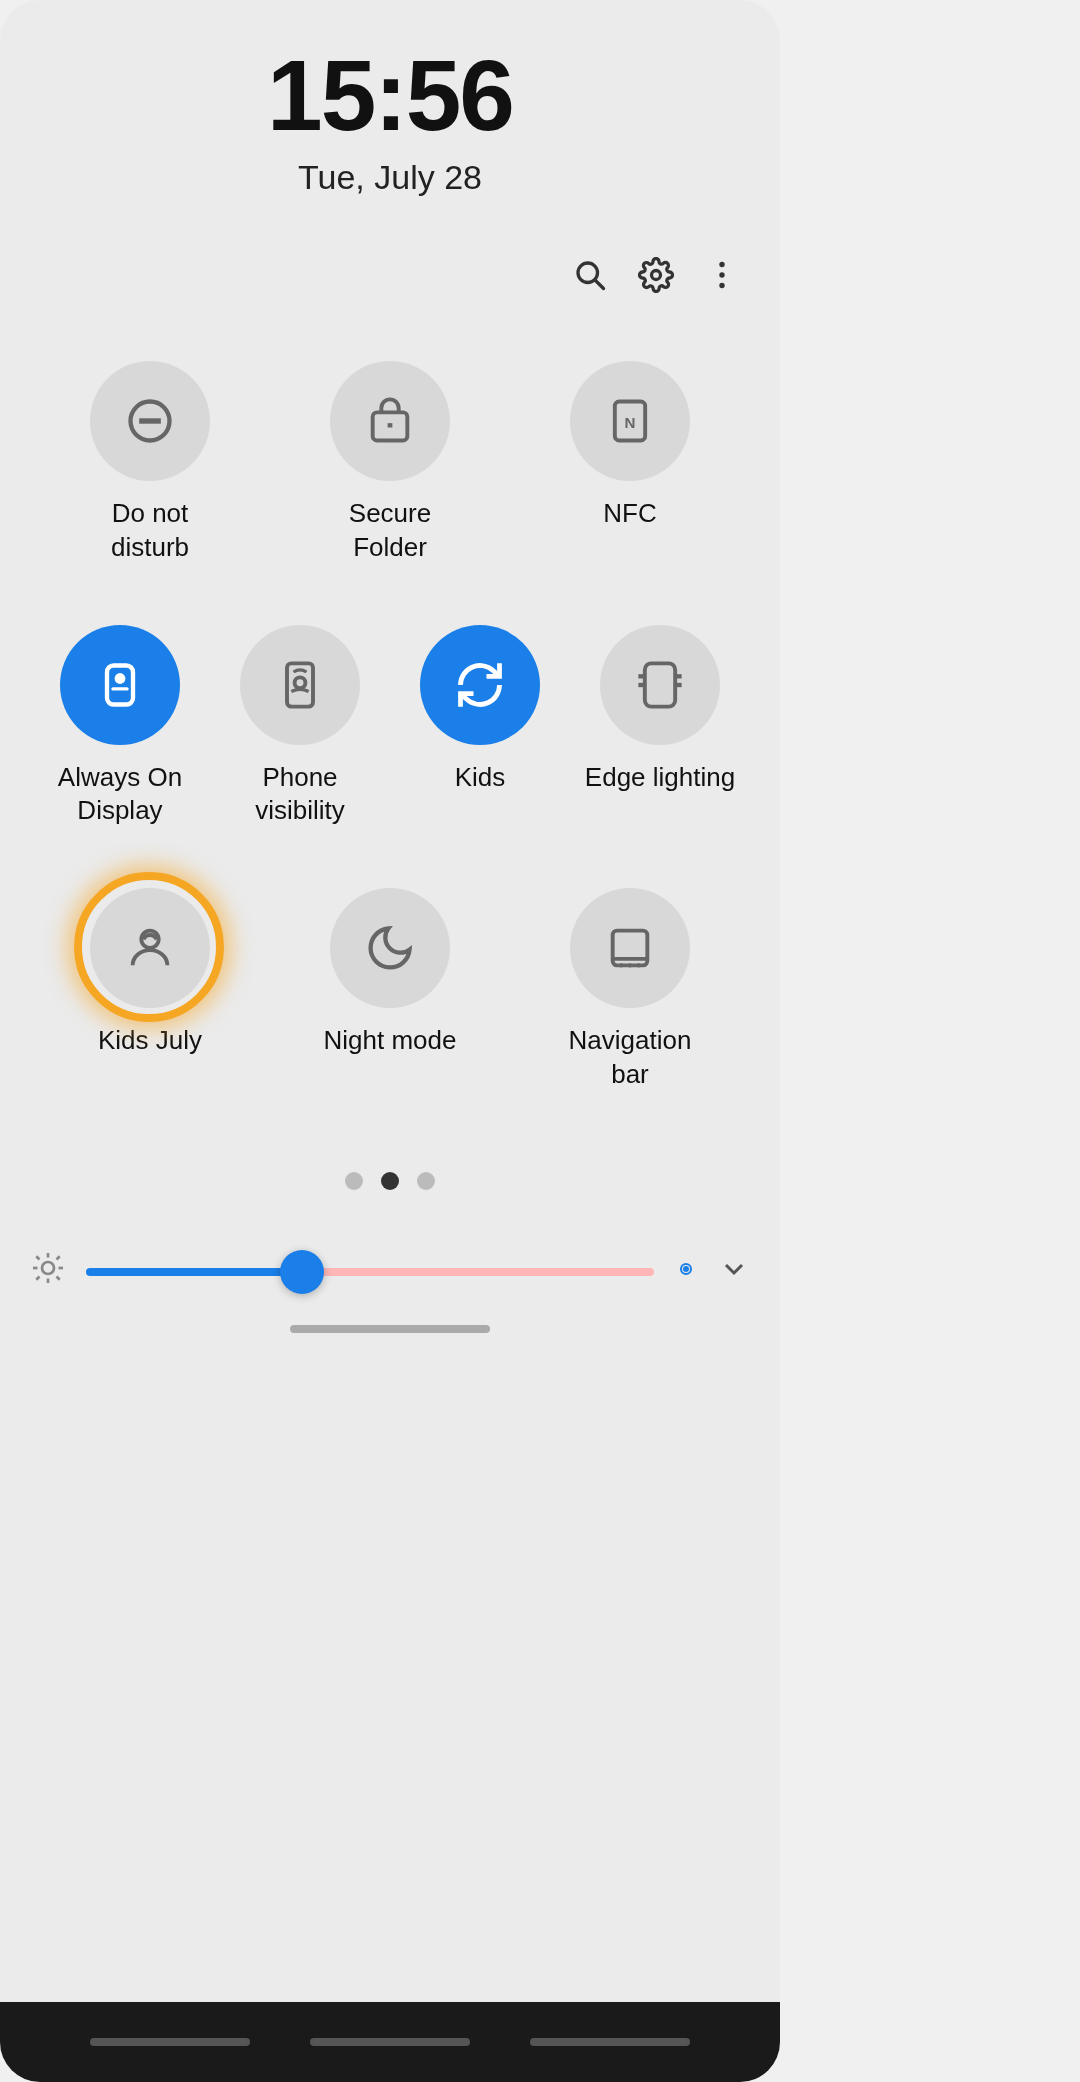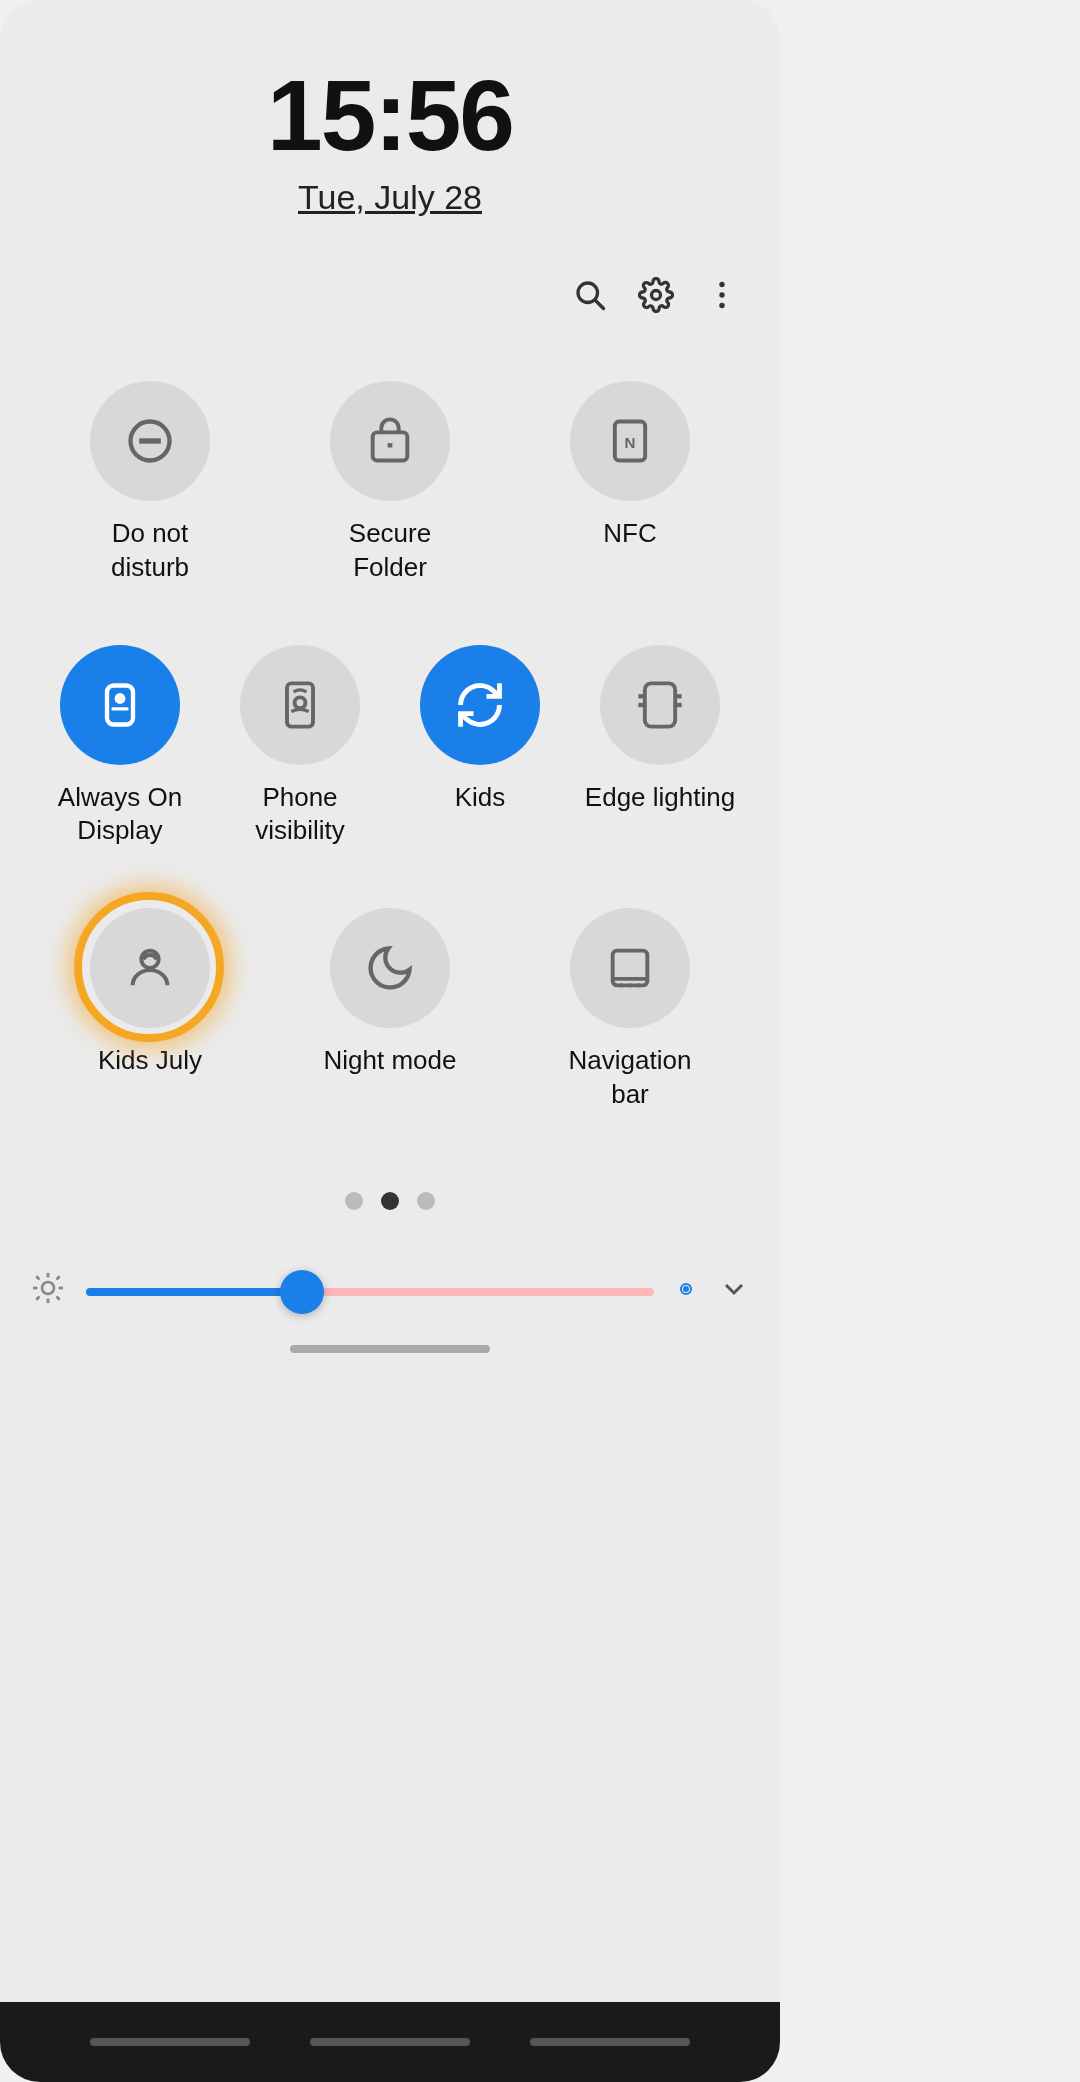--- a/index.html
+++ b/index.html
@@ -19,38 +19,37 @@
       height: 100%;
       background: #ebebeb;
       display: flex;
       flex-direction: column;
       align-items: center;
       position: relative;
     }
 
     
     .clock-section {
-      margin-top: 60px;
+      margin-top: 40px;
       text-align: center;
     }
 
     .clock-time {
       font-size: 100px;
       font-weight: 700;
       color: #111;
       letter-spacing: -2px;
       line-height: 1.1;
     }
 
     .clock-date {
       font-size: 34px;
       color: #222;
       font-weight: 400;
       margin-top: 8px;
-      text-decoration: underline;
     }
 
     
     .top-icons {
       display: flex;
       gap: 30px;
       align-self: flex-end;
       margin-right: 40px;
       margin-top: 60px;
     }

